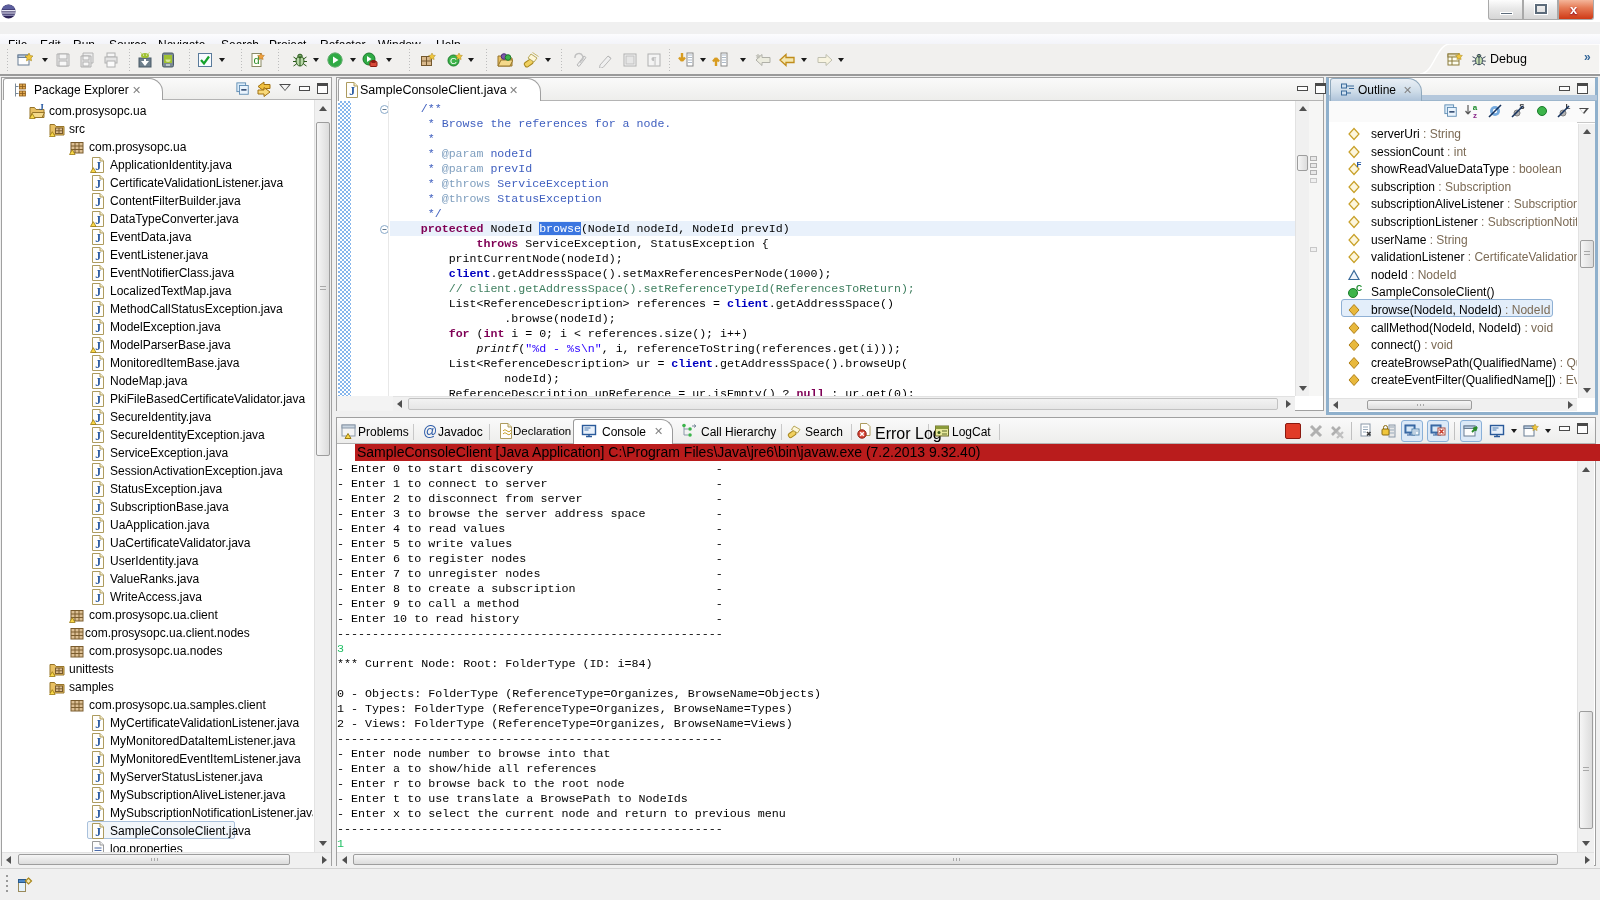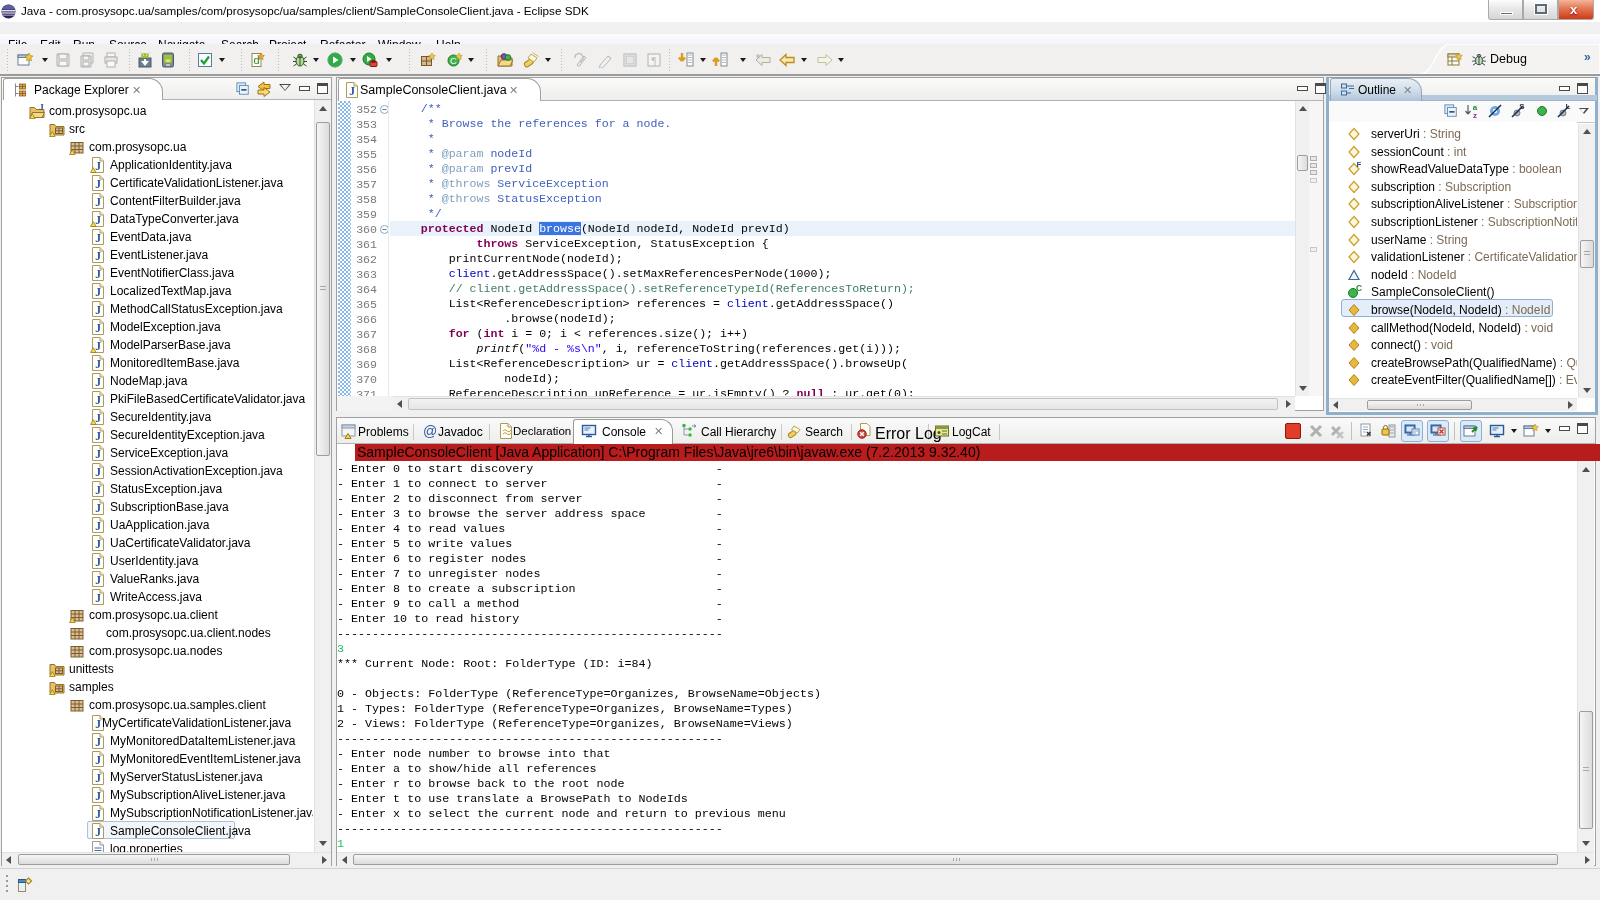--- a/index.html
+++ b/index.html
@@ -46,39 +46,38 @@
 .trow { position:absolute; height:18px; white-space:nowrap; font-size:12px; }
 .trow svg { position:absolute; top:1px; }
 .trow .lbl { position:absolute; top:2px; }
 
 #editor-code { font-family:"Liberation Mono", monospace; font-size:11.6px; line-height:15px; white-space:pre; }
 .kw { color:#7f0055; font-weight:bold; }
 .jdoc { color:#3f5fbf; }
 .jtag { color:#7f9fbf; }
 .str { color:#2a00ff; }
 .cmt { color:#3f7f5f; }
-.fld { color:#0000c0; }
+.fld { color:#0000c0;font-weight:bold; }
 .sel { background:#3b76e0; color:#fff; }
 .ital { font-style:italic; }
 
 #console-text { font-family:"Liberation Mono", monospace; font-size:11.7px; line-height:15px; white-space:pre; }
 .green { color:#1fbf63; }
 </style>
 </head>
 <body>
 
 <div class="abs" id="titlebar">
   <svg class="abs" style="left:1px;top:4px" width="15" height="15" viewBox="0 0 17 17">
     <circle cx="8.5" cy="8.5" r="8" fill="#2c2255"></circle>
     <path d="M1 6.2 A8 8 0 0 1 16 6.2 Z" fill="#5c5f9e"></path>
     <rect x="0.5" y="6.8" width="16" height="1.6" fill="#e8e8f4"></rect>
     <rect x="0.5" y="9.4" width="16" height="1.6" fill="#c8c8e0"></rect>
     <rect x="1.5" y="12" width="14" height="1.4" fill="#9a9ac0"></rect>
   </svg>
-  <span class="title">Java - com.prosysopc.ua/samples/com/prosysopc/ua/samples/client/SampleConsoleClient.java - Eclipse SDK</span>
   <div class="winbtn" style="left:1488px;width:35px;background:linear-gradient(#fdfdfd,#e8e8e8 45%,#d6d6d6);border-radius:0 0 0 3px;">
     <div class="abs" style="left:11px;top:12px;width:13px;height:3px;background:#5c6b7a;border:1px solid #fff;"></div>
   </div>
   <div class="winbtn" style="left:1523px;width:35px;background:linear-gradient(#fdfdfd,#e8e8e8 45%,#d6d6d6);">
     <div class="abs" style="left:11px;top:4px;width:12px;height:10px;border:2px solid #5c6b7a;outline:1px solid #fff;"></div>
   </div>
   <div class="winbtn" style="left:1558px;width:36px;background:linear-gradient(#f4b59a,#e67c57 40%,#cf3a16);border-radius:0 0 3px 0;color:#fff;">
     <div class="abs" style="left:11px;top:2px;font-weight:bold;font-size:13px;text-shadow:0 1px 2px #802;">x</div>
   </div>
 </div>
@@ -551,21 +550,21 @@
           <path d="M2 7 h12 M2 10.5 h12 M6 3.5 v10.5 M10 3.5 v10.5" stroke="#7a5c2e" fill="none"></path>
           <path d="M0.5 15.5 l2.8-4.8 2.8 4.8 z" fill="#f8d84a" stroke="#9a7a10" stroke-width="0.8"></path>
         </svg>
         <span class="lbl" style="left:87px">com.prosysopc.ua.client</span>
       </div>
 <div class="trow" style="left:0;top:524px;width:310px;">
         <svg style="left:67px" width="16" height="16" viewBox="0 0 16 16">
           <rect x="2" y="3.5" width="12" height="10.5" fill="#dcbf94" stroke="#7a5c2e"></rect>
           <path d="M2 7 h12 M2 10.5 h12 M6 3.5 v10.5 M10 3.5 v10.5" stroke="#7a5c2e" fill="none"></path>
         </svg>
-        <span class="lbl" style="left:104px">com.prosysopc.ua.client.nodes</span>
+        <span class="lbl" style="left:83px">com.prosysopc.ua.client.nodes</span>
       </div>
 <div class="trow" style="left:0;top:542px;width:310px;">
         <svg style="left:67px" width="16" height="16" viewBox="0 0 16 16">
           <rect x="2" y="3.5" width="12" height="10.5" fill="#dcbf94" stroke="#7a5c2e"></rect>
           <path d="M2 7 h12 M2 10.5 h12 M6 3.5 v10.5 M10 3.5 v10.5" stroke="#7a5c2e" fill="none"></path>
         </svg>
         <span class="lbl" style="left:87px">com.prosysopc.ua.nodes</span>
       </div>
 <div class="trow" style="left:0;top:560px;width:310px;">
         <svg style="left:47px" width="16" height="16" viewBox="0 0 16 16">
@@ -591,21 +590,21 @@
           <path d="M2 7 h12 M2 10.5 h12 M6 3.5 v10.5 M10 3.5 v10.5" stroke="#7a5c2e" fill="none"></path>
         </svg>
         <span class="lbl" style="left:87px">com.prosysopc.ua.samples.client</span>
       </div>
 <div class="trow" style="left:0;top:614px;width:310px;">
         <svg style="left:88px" width="16" height="16" viewBox="0 0 16 16">
           <path d="M2.5 0.5 h7.5 l3.5 3.5 v11.5 h-11 z" fill="#fffefb" stroke="#ad9b5e"></path>
           <path d="M10 0.5 v3.5 h3.5" fill="#f4ecc8" stroke="#ad9b5e"></path>
           <text x="8" y="12.5" font-size="11.5" font-weight="bold" fill="#2456a0" text-anchor="middle" font-family="Liberation Serif, serif">J</text>
         </svg>
-        <span class="lbl" style="left:100px">MyCertificateValidationListener.java</span>
+        <span class="lbl" style="left:108px">MyCertificateValidationListener.java</span>
       </div>
 <div class="trow" style="left:0;top:632px;width:310px;">
         <svg style="left:88px" width="16" height="16" viewBox="0 0 16 16">
           <path d="M2.5 0.5 h7.5 l3.5 3.5 v11.5 h-11 z" fill="#fffefb" stroke="#ad9b5e"></path>
           <path d="M10 0.5 v3.5 h3.5" fill="#f4ecc8" stroke="#ad9b5e"></path>
           <text x="8" y="12.5" font-size="11.5" font-weight="bold" fill="#2456a0" text-anchor="middle" font-family="Liberation Serif, serif">J</text>
         </svg>
         <span class="lbl" style="left:108px">MyMonitoredDataItemListener.java</span>
       </div>
 <div class="trow" style="left:0;top:650px;width:310px;">
@@ -688,40 +687,20 @@
     <span class="tlabel" style="left:21px;">SampleConsoleClient.java</span>
     <span class="xclose abs" style="left:170px;top:5px;">✕</span>
   </div>
   <div class="abs" style="left:960px;top:8px;width:11px;height:5px;border:1px solid #4a4a4a;background:#fdfdfd;"></div>
   <div class="abs" style="left:978px;top:5px;width:11px;height:11px;border:1px solid #4a4a4a;border-top-width:3px;background:#fdfdfd;"></div>
 
   <div class="abs" style="left:0;top:23px;width:982px;height:295px;background:#fff;overflow:hidden;">
 
     <div class="abs" style="left:1px;top:0;width:13px;height:295px;background-image:repeating-conic-gradient(#5d9ee6 0% 25%, #ffffff 0% 50%);background-size:4px 4px;opacity:0.75;"></div>
 
-    <div class="abs" id="lnums" style="left:14px;top:1px;width:26px;text-align:right;font-family:'Liberation Mono',monospace;font-size:11.6px;line-height:15px;color:#787878;white-space:pre;">352
-353
-354
-355
-356
-357
-358
-359
-360
-361
-362
-363
-364
-365
-366
-367
-368
-369
-370
-371</div>
 
     <svg class="abs" style="left:43px;top:4px" width="9" height="9" viewBox="0 0 9 9">
         <circle cx="4.5" cy="4.5" r="4" fill="#fff" stroke="#88a8c8"></circle>
         <path d="M2.5 4.5 h4" stroke="#607890"></path>
       </svg>
     <svg class="abs" style="left:43px;top:124px" width="9" height="9" viewBox="0 0 9 9">
         <circle cx="4.5" cy="4.5" r="4" fill="#fff" stroke="#88a8c8"></circle>
         <path d="M2.5 4.5 h4" stroke="#607890"></path>
       </svg>
     <div class="abs" style="left:51px;top:0;width:1px;height:295px;background:#e8e8e8;"></div>

